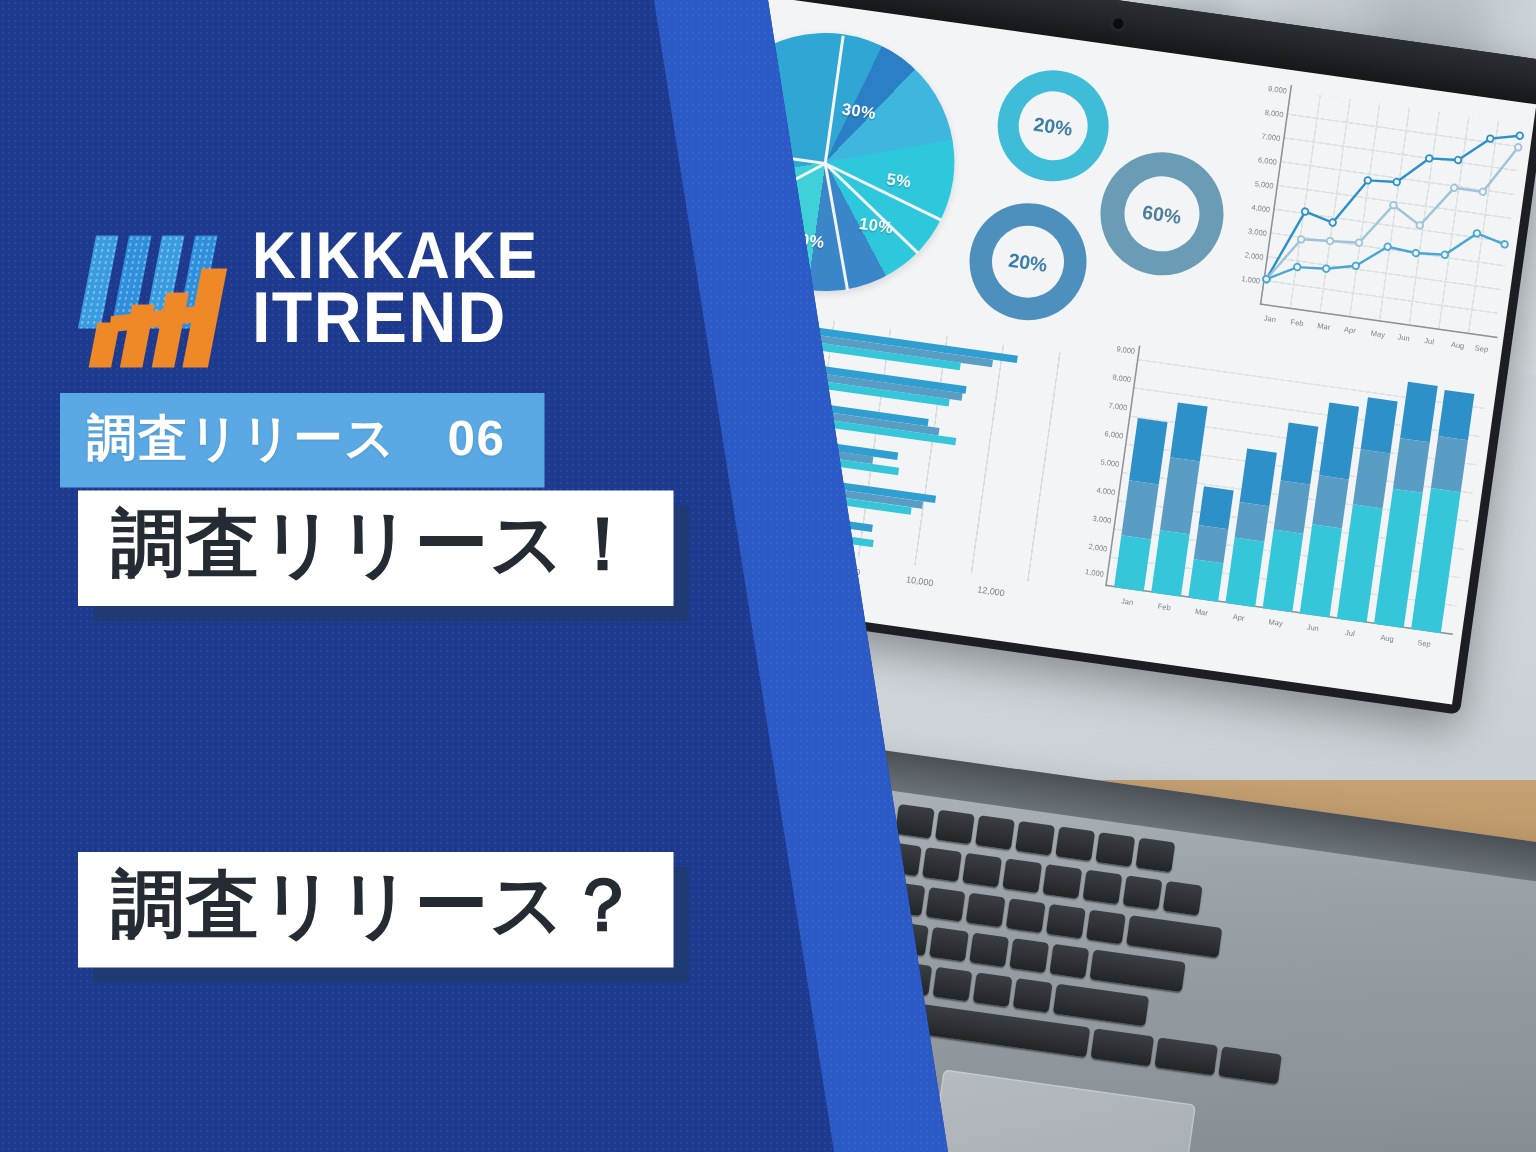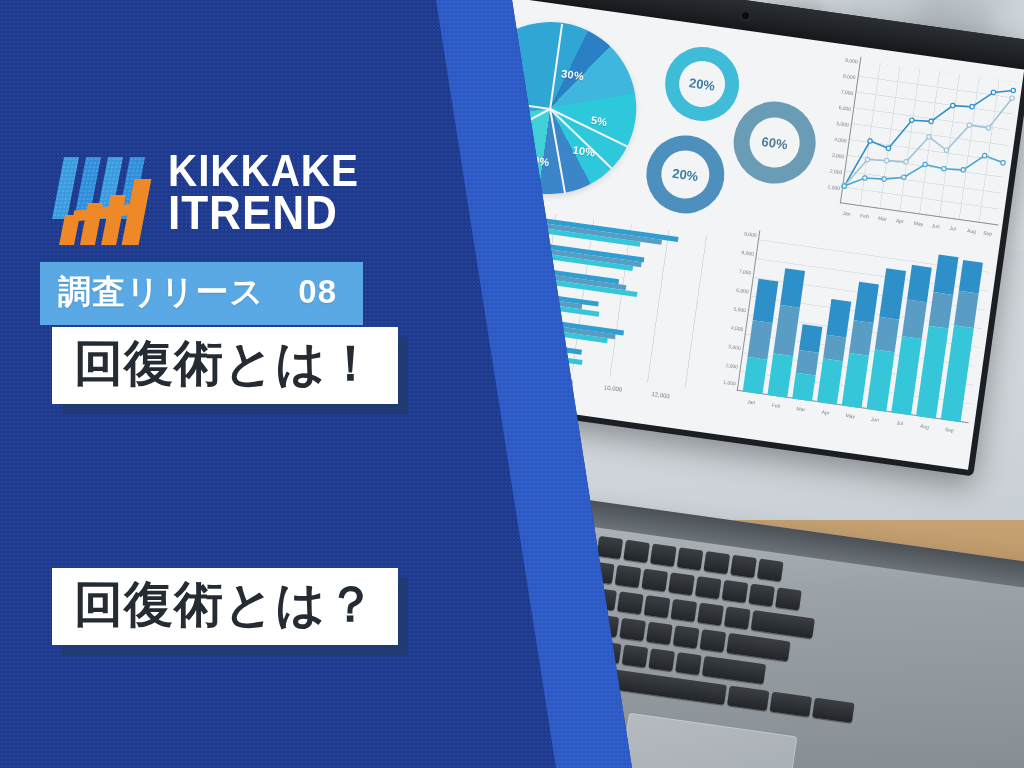--- a/index.html
+++ b/index.html
@@ -490,23 +490,23 @@
       <div class="lm-o lm-o4"></div>
       <div class="lm-obar"></div>
     </div>
     <div class="logo-type">
       <span class="l1">KIKKAKE</span>
       <span class="l2">ITREND</span>
     </div>
   </div>
 
   <div class="badge">
-    <span>調査リリース　08</span>
+    <span>調査リリース　06</span>
   </div>
 
   <div class="hl hl1">
-    <span>回復術とは！</span>
+    <span>調査リリース！</span>
   </div>
   <div class="hl hl3">
-    <span>回復術とは？</span>
+    <span>調査リリース？</span>
   </div>
 
 </div>
 
 </body></html>

